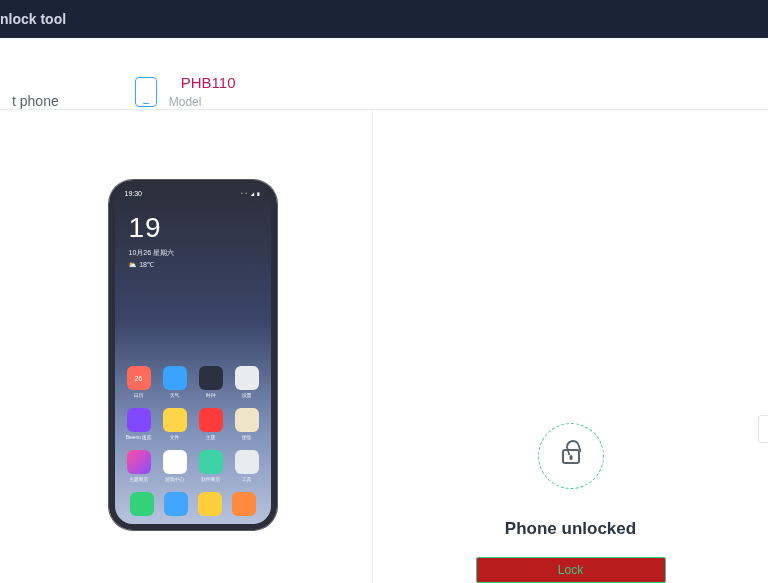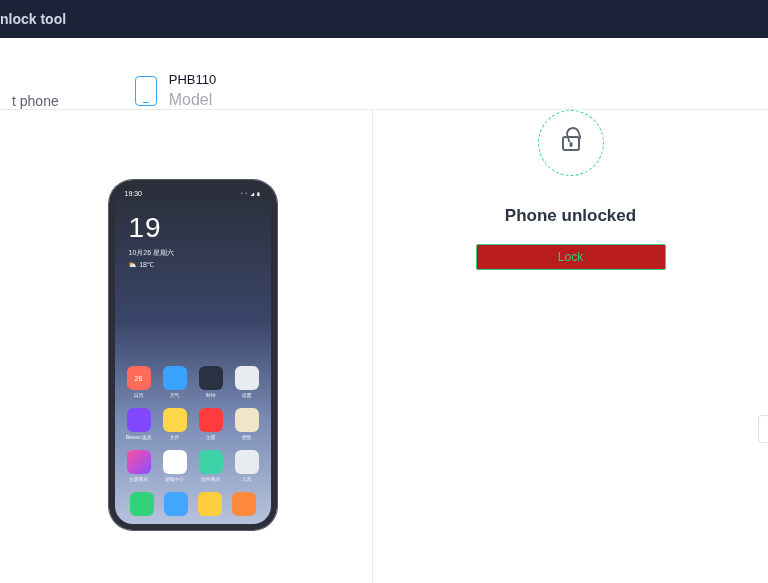--- a/index.html
+++ b/index.html
@@ -10,26 +10,26 @@
 
   .win-controls { position: absolute; top: 0; left: 550px; display: flex; border: 1px solid #c4c8cc; background: #e7e9eb; }
   .win-btn { width: 16px; height: 14px; display: flex; align-items: center; justify-content: center; font-size: 9px; color: #555; border-right: 1px solid #c4c8cc; cursor: pointer; }
   .win-btn:last-child { border-right: none; }
 
   .device-strip { height: 72px; border-bottom: 1px solid #e9ecef; display: flex; align-items: flex-end; padding: 0 12px; gap: 76px; }
   .device-left { font-size: 14px; color: #5a6270; }
   .device-right { display: flex; align-items: center; gap: 12px; }
   .phone-ico { width: 22px; height: 30px; border: 1.5px solid #32a6ff; border-radius: 4px; position: relative; }
   .phone-ico::after { content: ''; position: absolute; bottom: 2px; left: 50%; transform: translateX(-50%); width: 6px; height: 1px; background: #32a6ff; border-radius: 1px; }
-  .device-text .model { font-size: 13px; color: #0f172a; font-weight: 500; }
-  .device-text .sub { font-size: 16px; color: #a3a9b3; margin-top: 4px; }
+  .device-text .model { font-size: 15px; color: #be185d; font-weight: 500; margin-left: 12px; }
+  .device-text .sub { font-size: 12px; color: #a3a9b3; margin-top: 4px; }
 
   .content { display: flex; height: calc(100% - 110px); padding-left: 13px; }
   .left-pane { width: 360px; border-right: 1px solid #e9ecef; display: flex; align-items: flex-start; justify-content: center; padding-top: 70px; }
-  .right-pane { flex: 1; display: flex; flex-direction: column; align-items: center; justify-content: flex-start; position: relative; }
+  .right-pane { flex: 1; display: flex; flex-direction: column; align-items: center; justify-content: flex-end; position: relative; }
 
   
   .phone-frame { width: 168px; height: 350px; background: linear-gradient(#2b2f3a,#3a4569 40%,#7b8db6 70%, #b7c3dd); border-radius: 24px; border: 6px solid #2c2f3a; position: relative; overflow: hidden; box-shadow: 0 0 0 1px #585a64; }
   .statusbar { display:flex; justify-content: space-between; padding: 4px 10px 0; font-size: 7px; color:#fff; }
   .bigtime { color:#fff; font-size: 28px; font-weight: 300; line-height: 0.95; padding: 18px 0 0 14px; letter-spacing: 1px; }
   .dateline { color:#e6e8f2; font-size: 7px; padding: 6px 0 0 14px; }
   .temp { color:#e6e8f2; font-size: 7px; padding: 2px 0 0 14px; }
   .icon-grid { position:absolute; bottom: 42px; left: 0; right: 0; padding: 0 10px; display: grid; grid-template-columns: repeat(4, 1fr); gap: 10px 8px; }
   .app { display:flex; flex-direction:column; align-items:center; gap:2px; }
   .app .ic { width: 24px; height: 24px; border-radius: 6px; }

